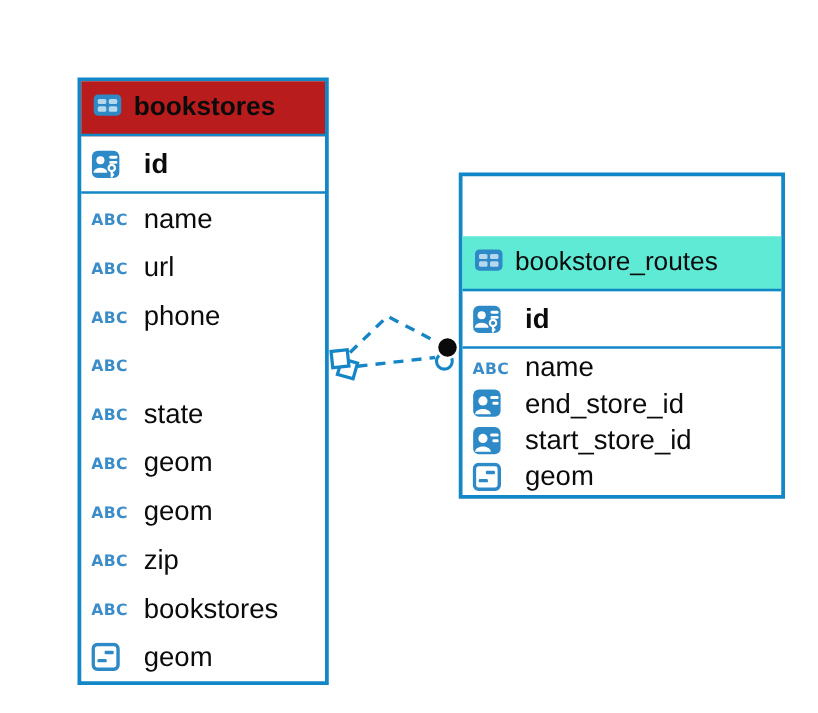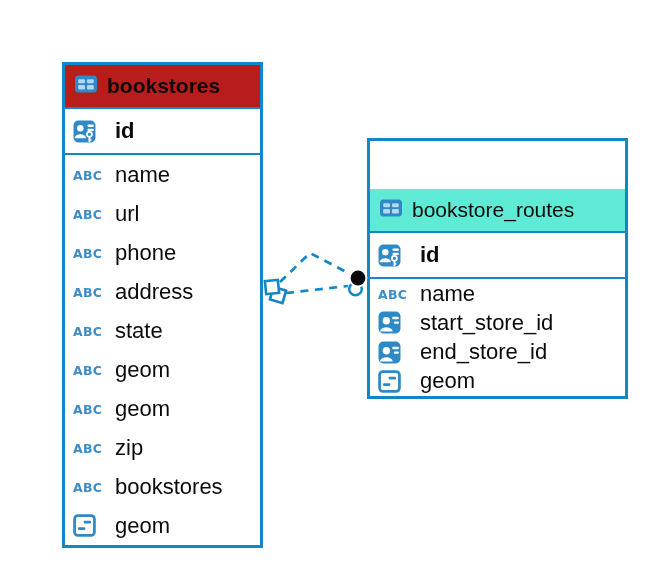--- a/index.html
+++ b/index.html
@@ -135,21 +135,20 @@
             </svg>
           </span>
           <span class="label">phone</span>
         </div>
         <div class="row">
           <span class="icon-slot">
             <svg width="34" height="22" viewBox="0 0 34 22">
               <text x="0" y="16" font-size="12.5" font-weight="bold" letter-spacing="0.3" fill="#3b8dc9" font-family="DejaVu Sans, sans-serif">ABC</text>
             </svg>
           </span>
-          <span class="label">address</span>
         </div>
         <div class="row">
           <span class="icon-slot">
             <svg width="34" height="22" viewBox="0 0 34 22">
               <text x="0" y="16" font-size="12.5" font-weight="bold" letter-spacing="0.3" fill="#3b8dc9" font-family="DejaVu Sans, sans-serif">ABC</text>
             </svg>
           </span>
           <span class="label">state</span>
         </div>
         <div class="row">
@@ -234,33 +233,33 @@
         <div class="row">
           <span class="icon-slot">
             <svg width="23" height="23" viewBox="0 0 22 22">
               <rect x="0.5" y="0.5" width="21" height="21" rx="4.5" fill="#2e89c7"></rect>
               <circle cx="8" cy="9.3" r="3.5" fill="#fff"></circle>
               <path d="M2,19 C3.3,14.4 12.7,14.4 14,19 L14,19.6 L2,19.6 Z" fill="#fff"></path>
               <rect x="13.6" y="5.6" width="6.4" height="2.3" rx="1" fill="#fff"></rect>
               <rect x="15.2" y="10" width="4.8" height="2.3" rx="1" fill="#fff"></rect>
             </svg>
           </span>
-          <span class="label">start_store_id</span>
+          <span class="label">end_store_id</span>
         </div>
         <div class="row">
           <span class="icon-slot">
             <svg width="23" height="23" viewBox="0 0 22 22">
               <rect x="0.5" y="0.5" width="21" height="21" rx="4.5" fill="#2e89c7"></rect>
               <circle cx="8" cy="9.3" r="3.5" fill="#fff"></circle>
               <path d="M2,19 C3.3,14.4 12.7,14.4 14,19 L14,19.6 L2,19.6 Z" fill="#fff"></path>
               <rect x="13.6" y="5.6" width="6.4" height="2.3" rx="1" fill="#fff"></rect>
               <rect x="15.2" y="10" width="4.8" height="2.3" rx="1" fill="#fff"></rect>
             </svg>
           </span>
-          <span class="label">end_store_id</span>
+          <span class="label">start_store_id</span>
         </div>
         <div class="row">
           <span class="icon-slot">
             <svg width="23" height="23" viewBox="0 0 22 22">
               <rect x="1.5" y="1.5" width="19" height="19" rx="3.2" fill="#fff" stroke="#2e89c7" stroke-width="2.6"></rect>
               <rect x="10.2" y="6.4" width="7" height="2.6" rx="0.9" fill="#2e89c7"></rect>
               <rect x="4.8" y="12.6" width="7" height="2.6" rx="0.9" fill="#2e89c7"></rect>
             </svg>
           </span>
           <span class="label">geom</span>

